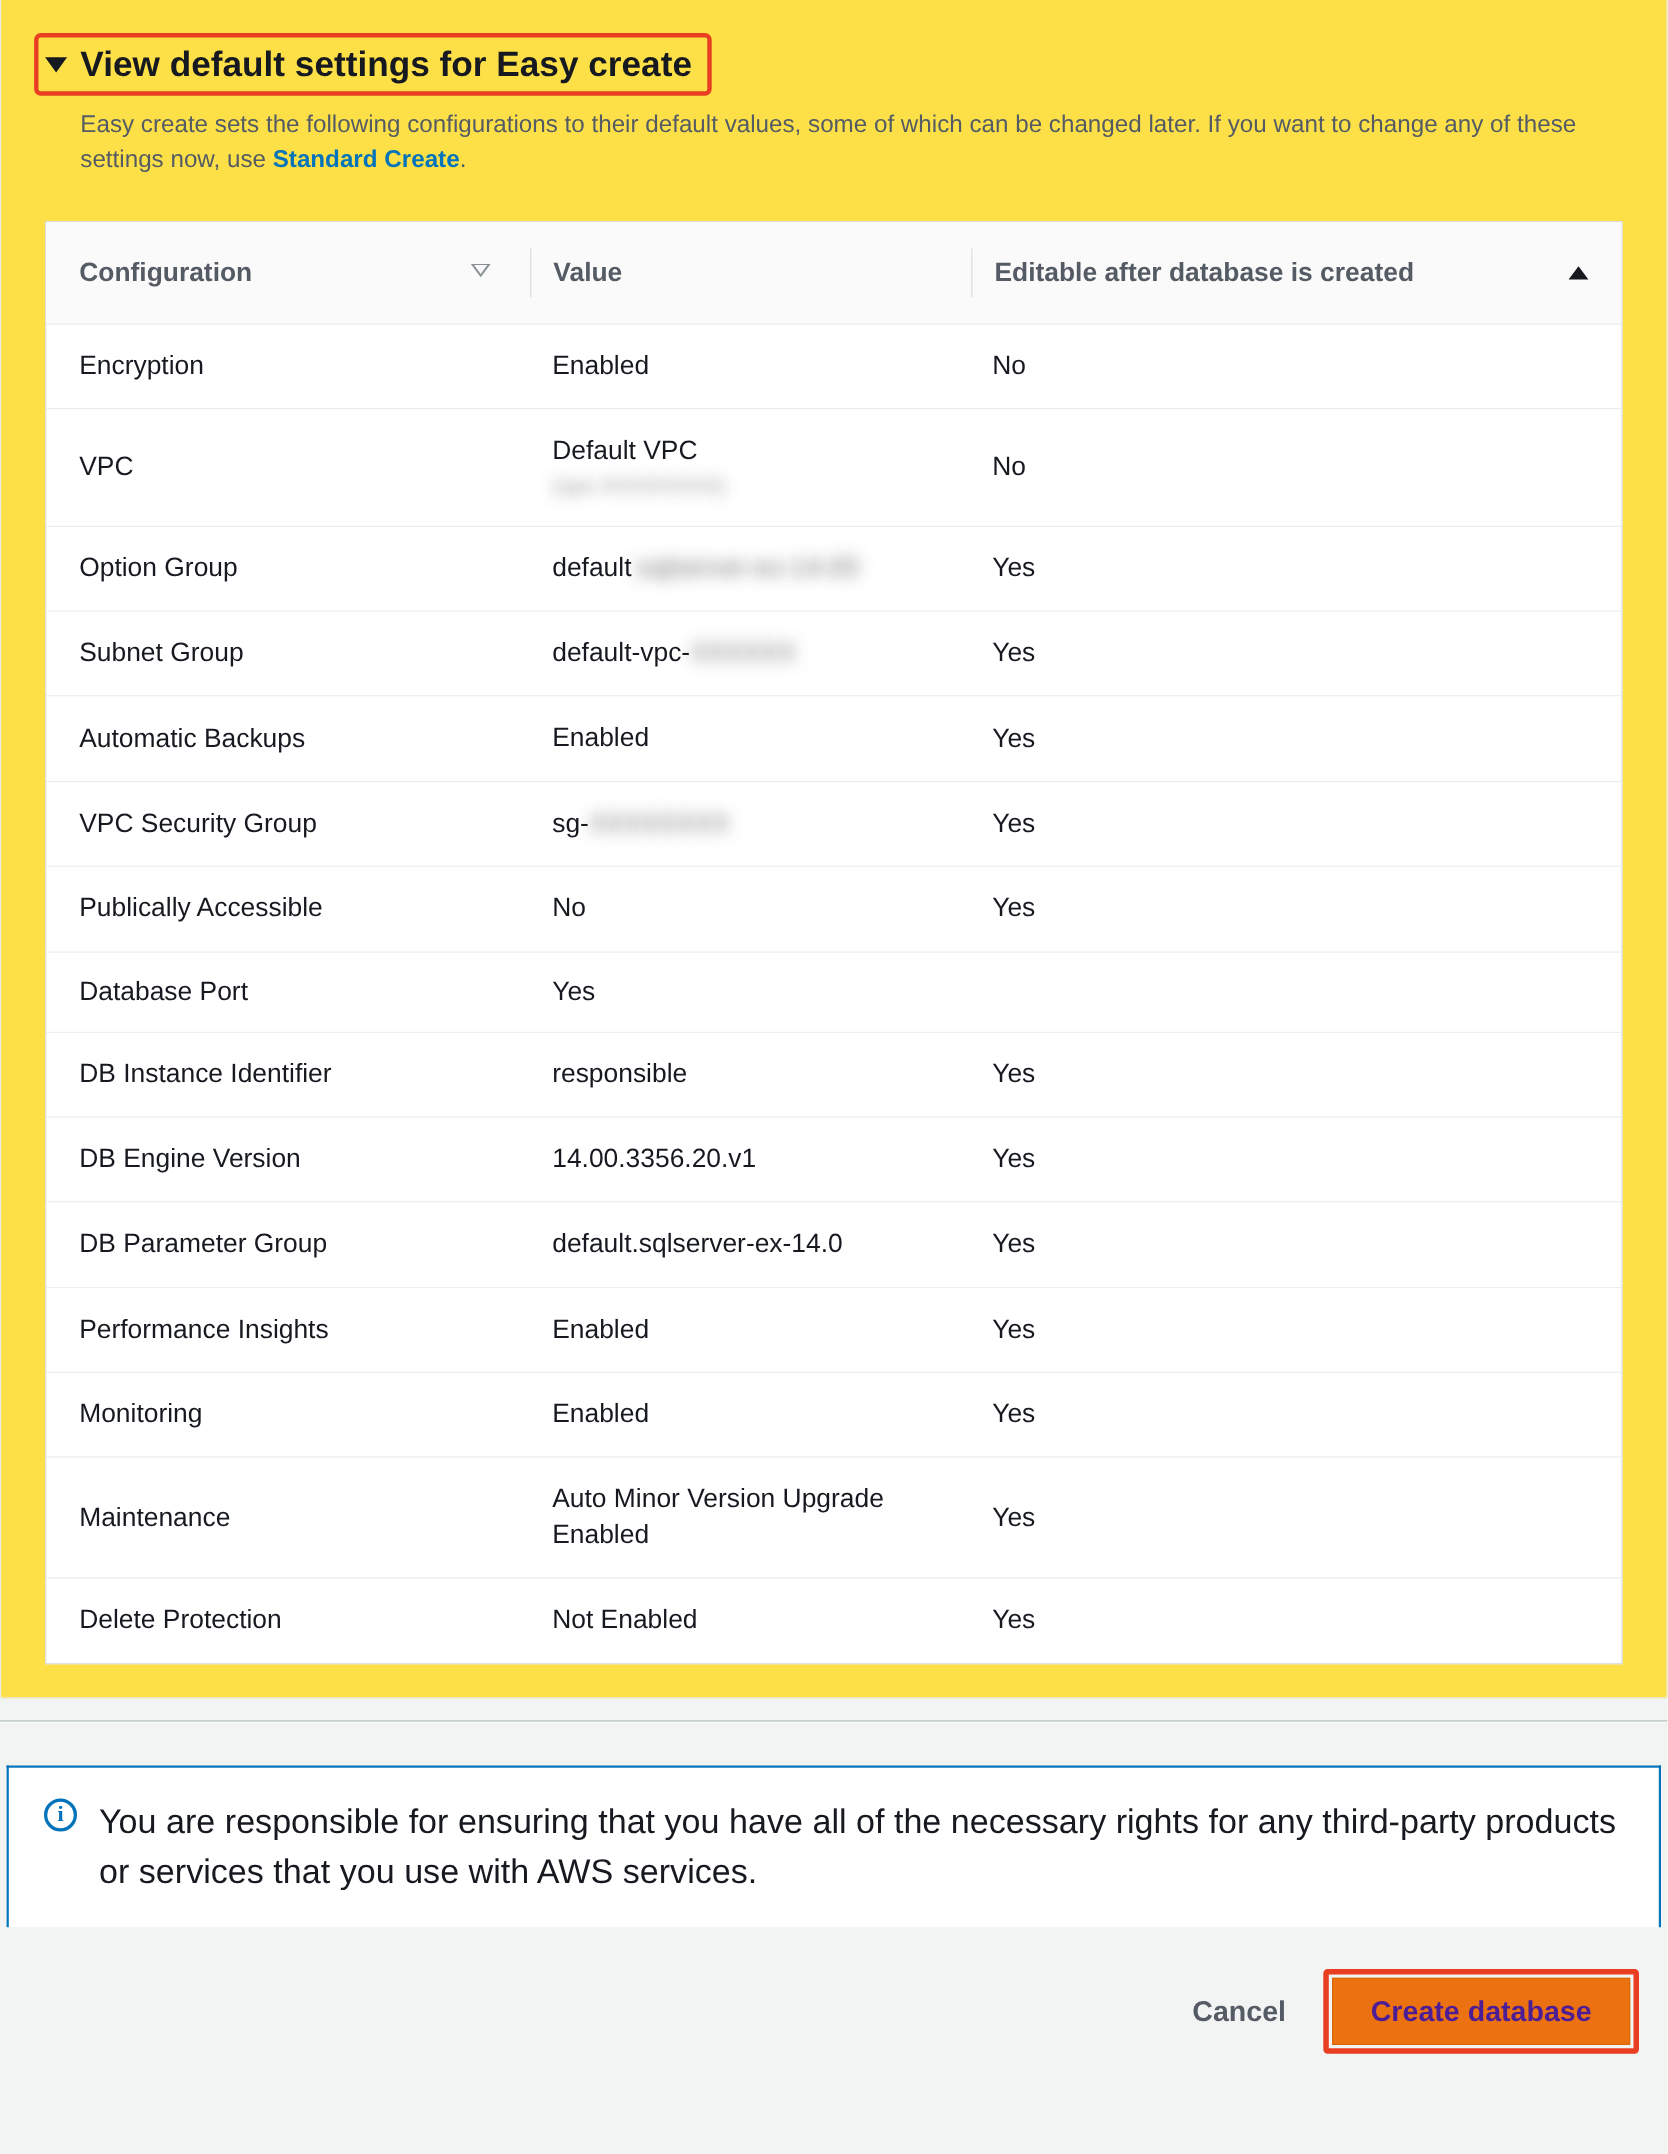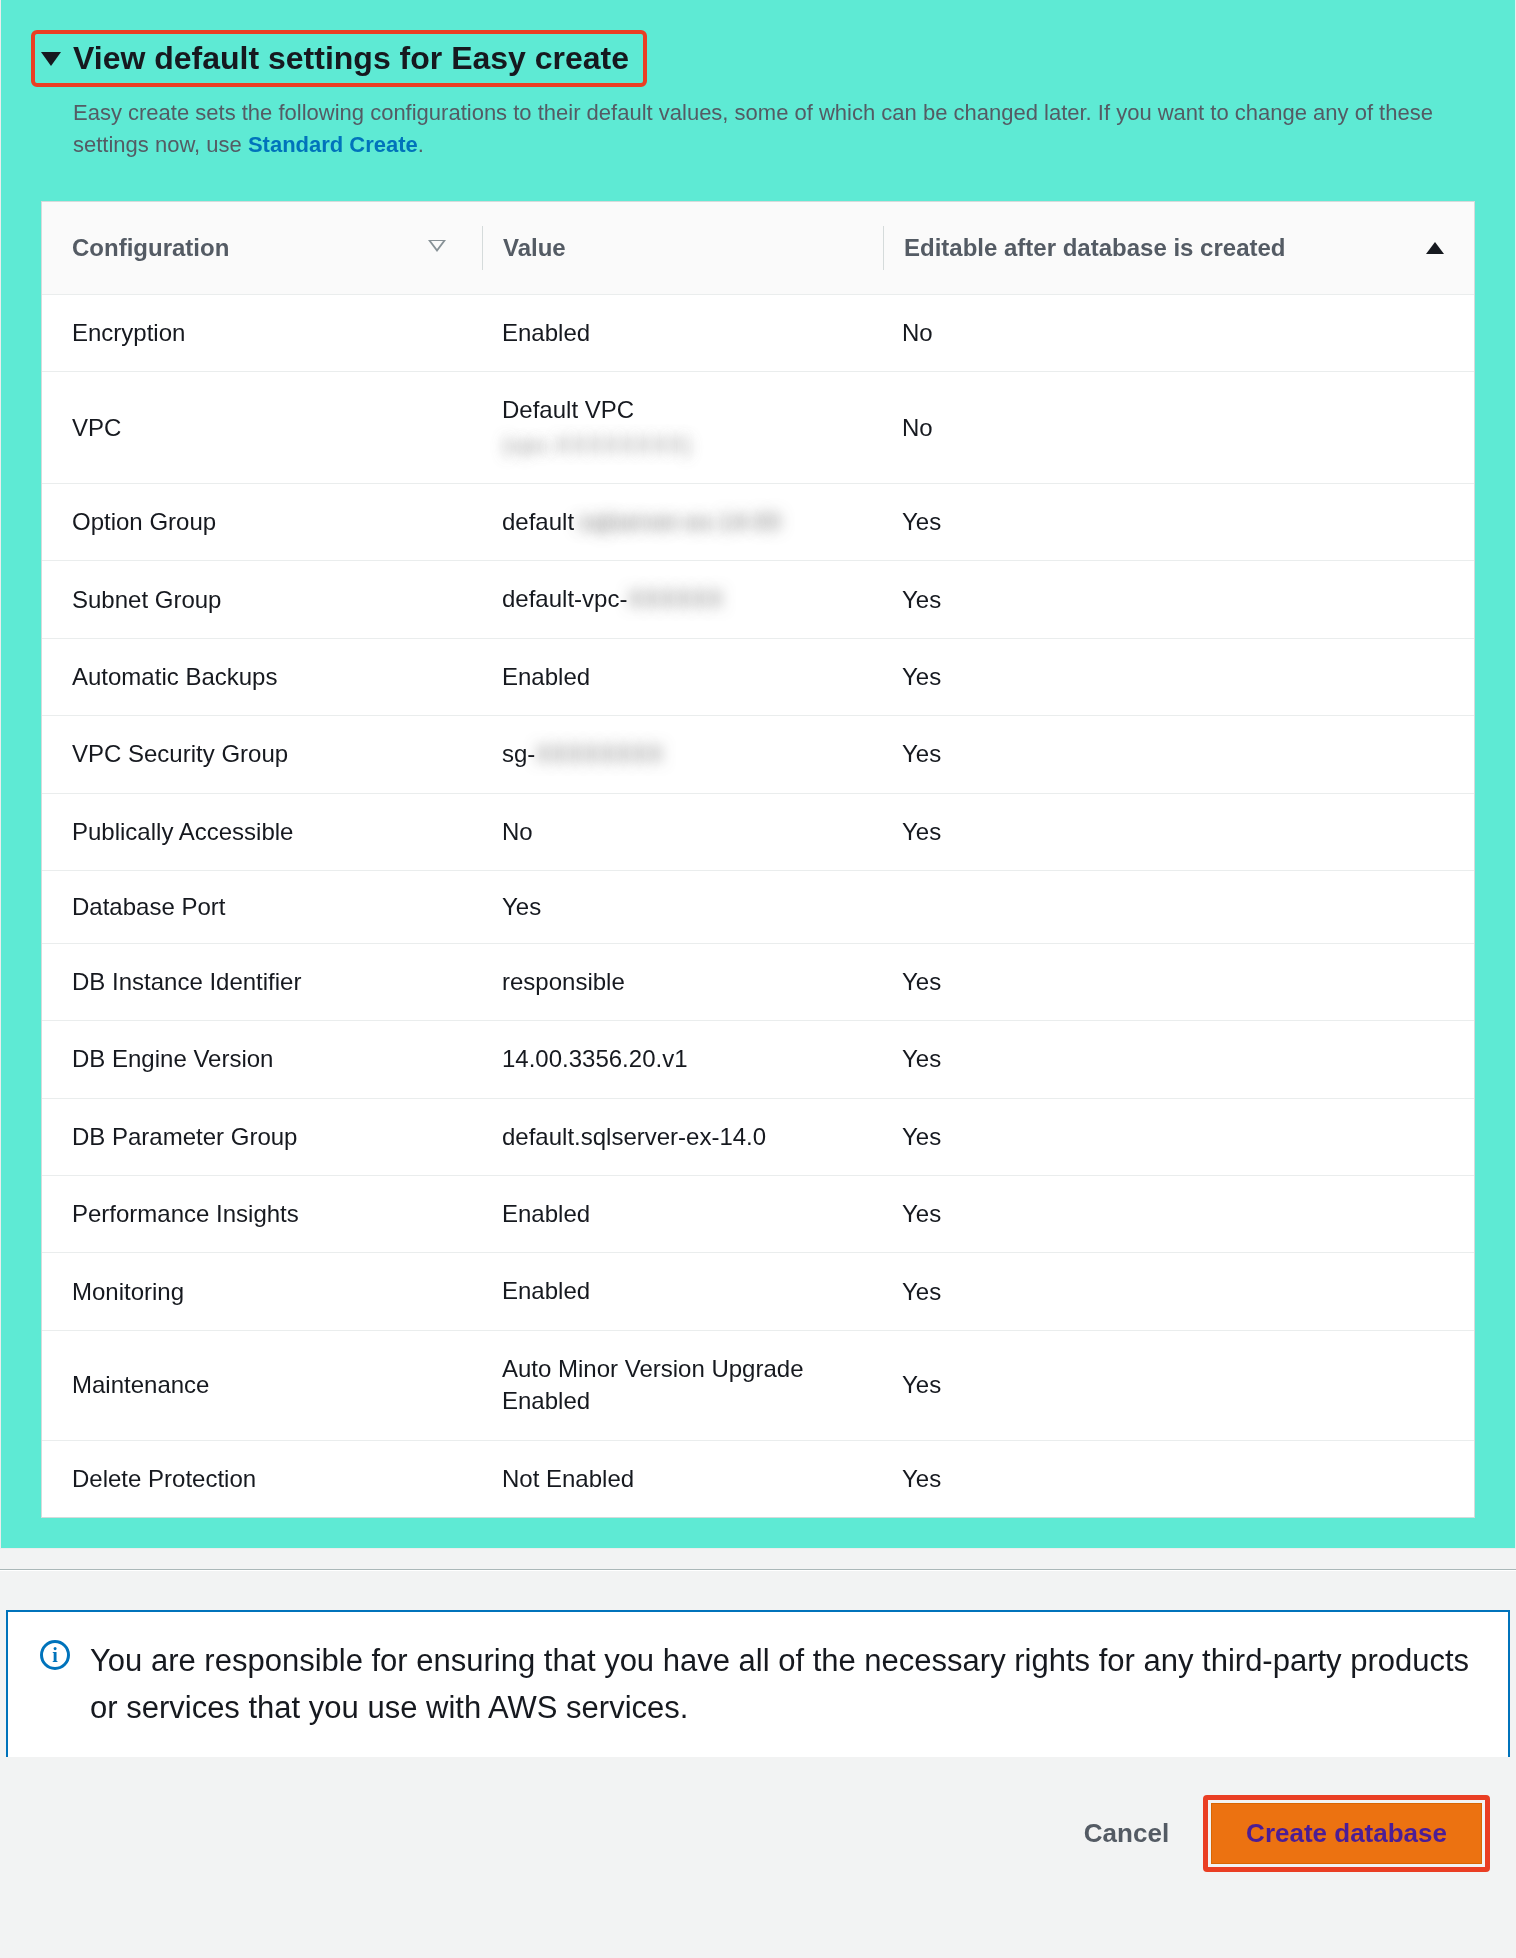--- a/index.html
+++ b/index.html
@@ -4,21 +4,21 @@
 <style>
   * { box-sizing: border-box; margin: 0; padding: 0; }
   body {
     font-family: "Amazon Ember", "Helvetica Neue", Arial, sans-serif;
     background: #f2f3f3;
     color: #16191f;
     font-size: 22px;
     width: 1516px;
   }
   .panel {
-    background: #5eead4;
+    background: #fde047;
     border: 1px solid #eaeded;
     border-top: none;
     padding: 30px 30px 10px 30px;
   }
   .expander-header {
     display: flex;
     align-items: center;
     gap: 12px;
     border: 4px solid #ea3e23;
     border-radius: 6px;
@@ -113,21 +113,21 @@
   .trow .c3 { flex: 1; padding-left: 20px;}
   .blur {
     color: transparent;
     text-shadow: 0 0 14px rgba(80,80,80,0.8);
     user-select: none;
   }
   .blur-sub {
     display:block;
     color: transparent;
     text-shadow: 0 0 12px rgba(120,120,120,0.7);
-    font-size: 24px;
+    font-size: 20px;
     margin-top:2px;
   }
   .footer-divider {
     height: 1px;
     background: #aab7b8;
     margin-top: 20px;
     box-shadow: 0 1px 0 #fff;
   }
   .info-banner {
     margin: 40px 6px 0 6px;

